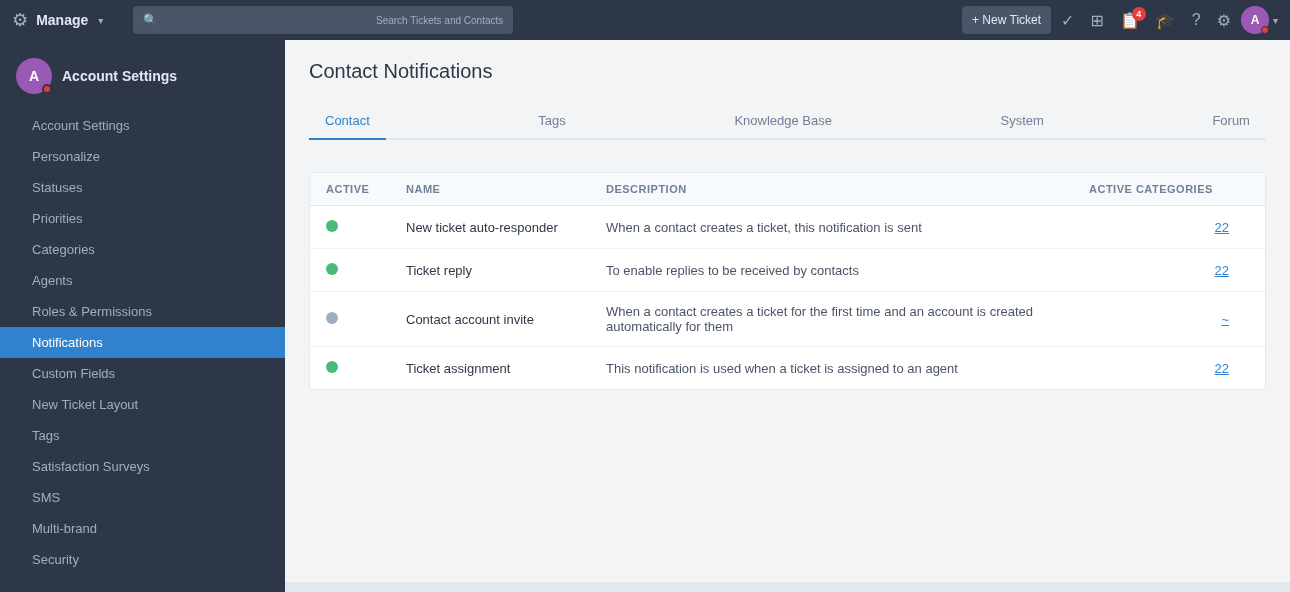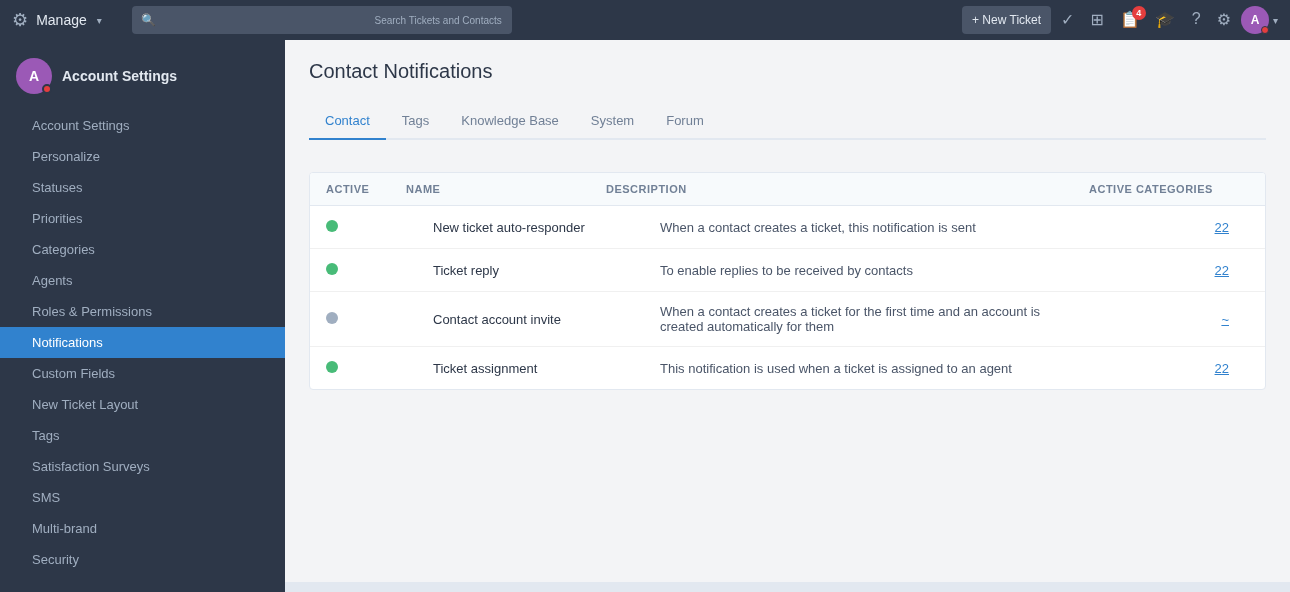--- a/index.html
+++ b/index.html
@@ -5,34 +5,34 @@
     * { margin: 0; padding: 0; box-sizing: border-box; }
     body { font-family: -apple-system, BlinkMacSystemFont, 'Segoe UI', sans-serif; background: #f3f4f6; display: flex; flex-direction: column; height: 592px; overflow: hidden; }
 
     
     .topbar {
       display: flex; align-items: center; background: #2d3748; height: 40px;
       padding: 0 12px; gap: 10px; flex-shrink: 0; z-index: 10;
     }
     .topbar-logo { display: flex; align-items: center; gap: 8px; }
     .gear-icon { color: #a0aec0; font-size: 18px; }
-    .manage-label { color: #e2e8f0; font-size: 14px; font-weight: 400; }
+    .manage-label { color: #e2e8f0; font-size: 14px; font-weight: 700; }
     .manage-caret { color: #a0aec0; font-size: 10px; margin-left: 2px; }
     .topbar-search {
       flex: 1; max-width: 380px; margin-left: 20px; display: flex; align-items: center;
       background: #4a5568; border-radius: 4px; padding: 0 10px; height: 28px; gap: 6px;
     }
     .search-icon { color: #a0aec0; font-size: 12px; }
     .search-input {
       background: transparent; border: none; outline: none; color: #86efac;
       font-size: 10px; width: 100%; text-align: right;
     }
     .search-input::placeholder { color: #a0aec0; }
     .topbar-spacer { flex: 1; }
-    .topbar-actions { display: flex; align-items: flex-start; gap: 4px; }
+    .topbar-actions { display: flex; align-items: center; gap: 4px; }
     .new-ticket-btn {
       display: flex; align-items: center; gap: 4px; background: #4a5568;
       border: none; color: #e2e8f0; padding: 4px 10px; border-radius: 4px;
       font-size: 12px; cursor: pointer; height: 28px;
     }
     .topbar-icon-btn {
       background: none; border: none; color: #a0aec0; font-size: 16px;
       padding: 4px 6px; cursor: pointer; position: relative; display: flex; align-items: center;
     }
     .badge {
@@ -86,39 +86,39 @@
     }
 
     
     .content {
       flex: 1; background: #f3f4f6; overflow-y: auto; display: flex; flex-direction: column;
     }
     .content-inner { padding: 20px 24px; }
     .page-title { font-size: 20px; font-weight: 400; color: #2d3748; margin-bottom: 20px; }
 
     
-    .tabs { display: flex; gap: 0; border-bottom: 2px solid #e2e8f0; margin-bottom: 20px; }
+    .tabs { display: flex; gap: 0; border-bottom: 2px solid #e2e8f0; margin-bottom: 20px; justify-content: space-between; }
     .tab {
       padding: 10px 16px; font-size: 13px; color: #718096; cursor: pointer;
       border-bottom: 2px solid transparent; margin-bottom: -2px;
     }
     .tab.active { color: #3182ce; border-bottom-color: #3182ce; font-weight: 500; }
 
     
     .table-container { background: white; border: 1px solid #e2e8f0; border-radius: 4px; overflow: hidden; margin-top: 32px; }
     .table-header {
       display: grid; grid-template-columns: 80px 200px 1fr 160px;
       background: #f7fafc; border-bottom: 1px solid #e2e8f0; padding: 10px 16px;
     }
     .th {
       font-size: 11px; font-weight: 600; color: #718096; text-transform: uppercase; letter-spacing: 0.5px;
     }
     .table-row {
       display: grid; grid-template-columns: 80px 200px 1fr 160px;
-      padding: 12px 16px; border-bottom: 1px solid #f0f0f0; align-items: center; gap: 27px;
+      padding: 12px 16px; border-bottom: 1px solid #f0f0f0; align-items: center;
     }
     .table-row:last-child { border-bottom: none; }
     .status-dot { width: 12px; height: 12px; border-radius: 50%; display: inline-block; }
     .status-active { background: #48bb78; }
     .status-inactive { background: #a0aec0; }
     .cell-name { font-size: 13px; color: #2d3748; }
     .cell-desc { font-size: 13px; color: #4a5568; }
     .cell-count {
       font-size: 13px; color: #3182ce; text-align: right; padding-right: 20px;
       text-decoration: underline; cursor: pointer;

